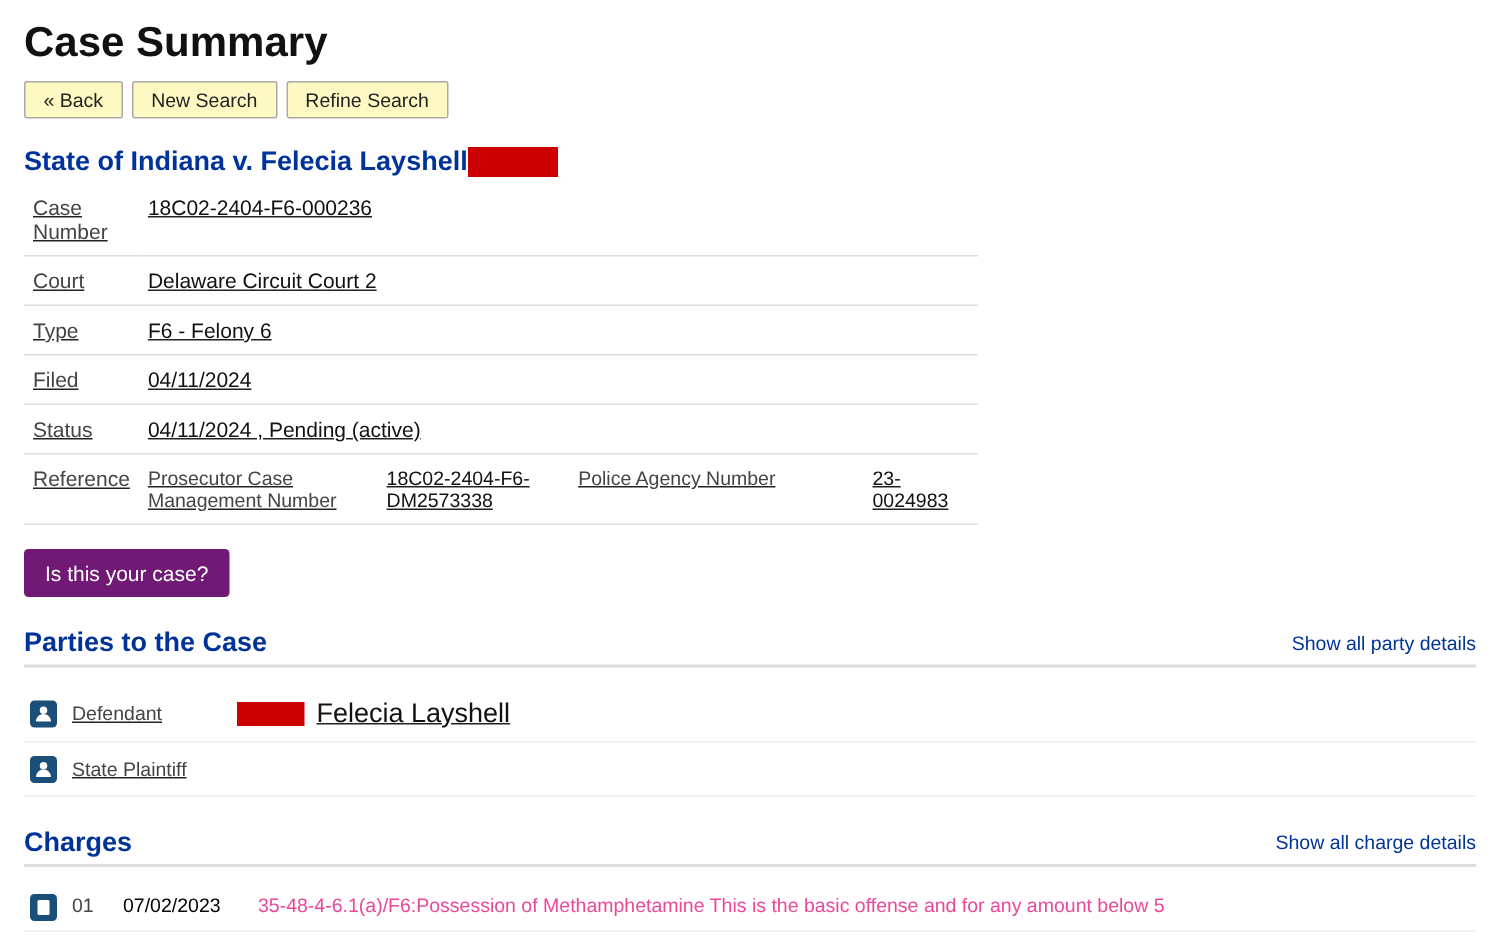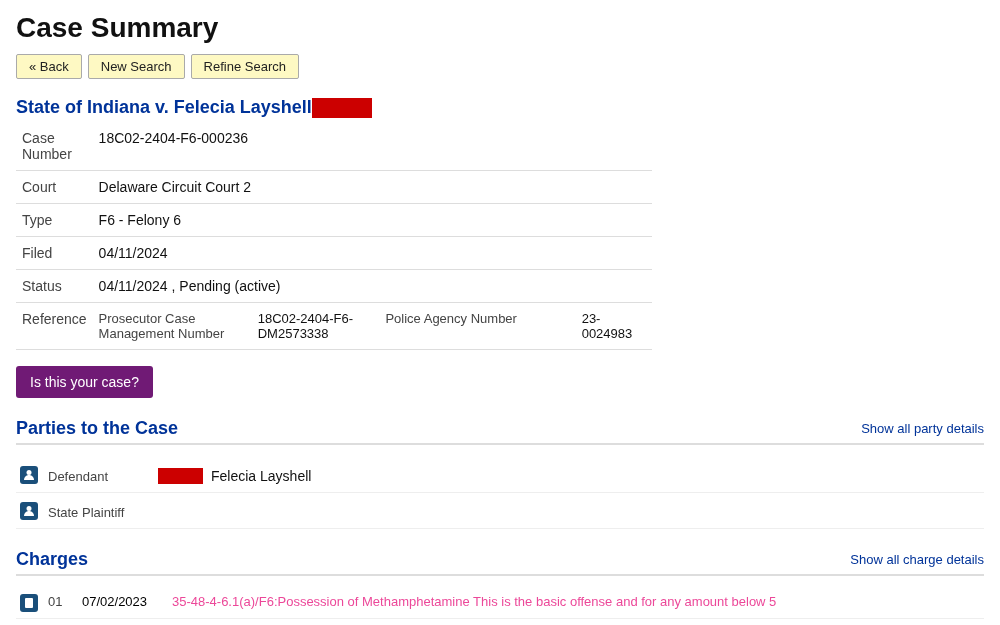--- a/index.html
+++ b/index.html
@@ -57,20 +57,21 @@
       width: 60px;
       height: 20px;
       background: #cc0000;
       vertical-align: middle;
     }
 
     .case-info-table {
       width: 490px;
       border-collapse: collapse;
       margin-bottom: 16px;
+      text-decoration: underline;
     }
 
     .case-info-table tr {
       border-bottom: 1px solid #ddd;
     }
 
     .case-info-table td {
       padding: 8px 6px;
       vertical-align: top;
     }
@@ -140,25 +141,26 @@
       text-decoration: none;
     }
 
     .parties-section {
       margin-bottom: 20px;
       width: 100%;
     }
 
     .party-row {
       display: flex;
-      align-items: flex-end;
+      align-items: center;
       padding: 8px 4px;
       border-bottom: 1px solid #eee;
       width: 100%;
       gap: 10px;
+      text-decoration: underline;
     }
 
     .party-icon {
       width: 18px;
       height: 18px;
       background: #1a4f7a;
       border-radius: 3px;
       flex-shrink: 0;
       display: flex;
       align-items: center;
@@ -187,21 +189,21 @@
 
     .party-redact {
       display: inline-block;
       width: 45px;
       height: 16px;
       background: #cc0000;
       vertical-align: middle;
     }
 
     .party-name {
-      font-size: 14px;
+      font-size: 18px;
       color: #111;
     }
 
     .charges-section {
       margin-bottom: 10px;
       width: 100%;
     }
 
     .charge-row {
       display: flex;

